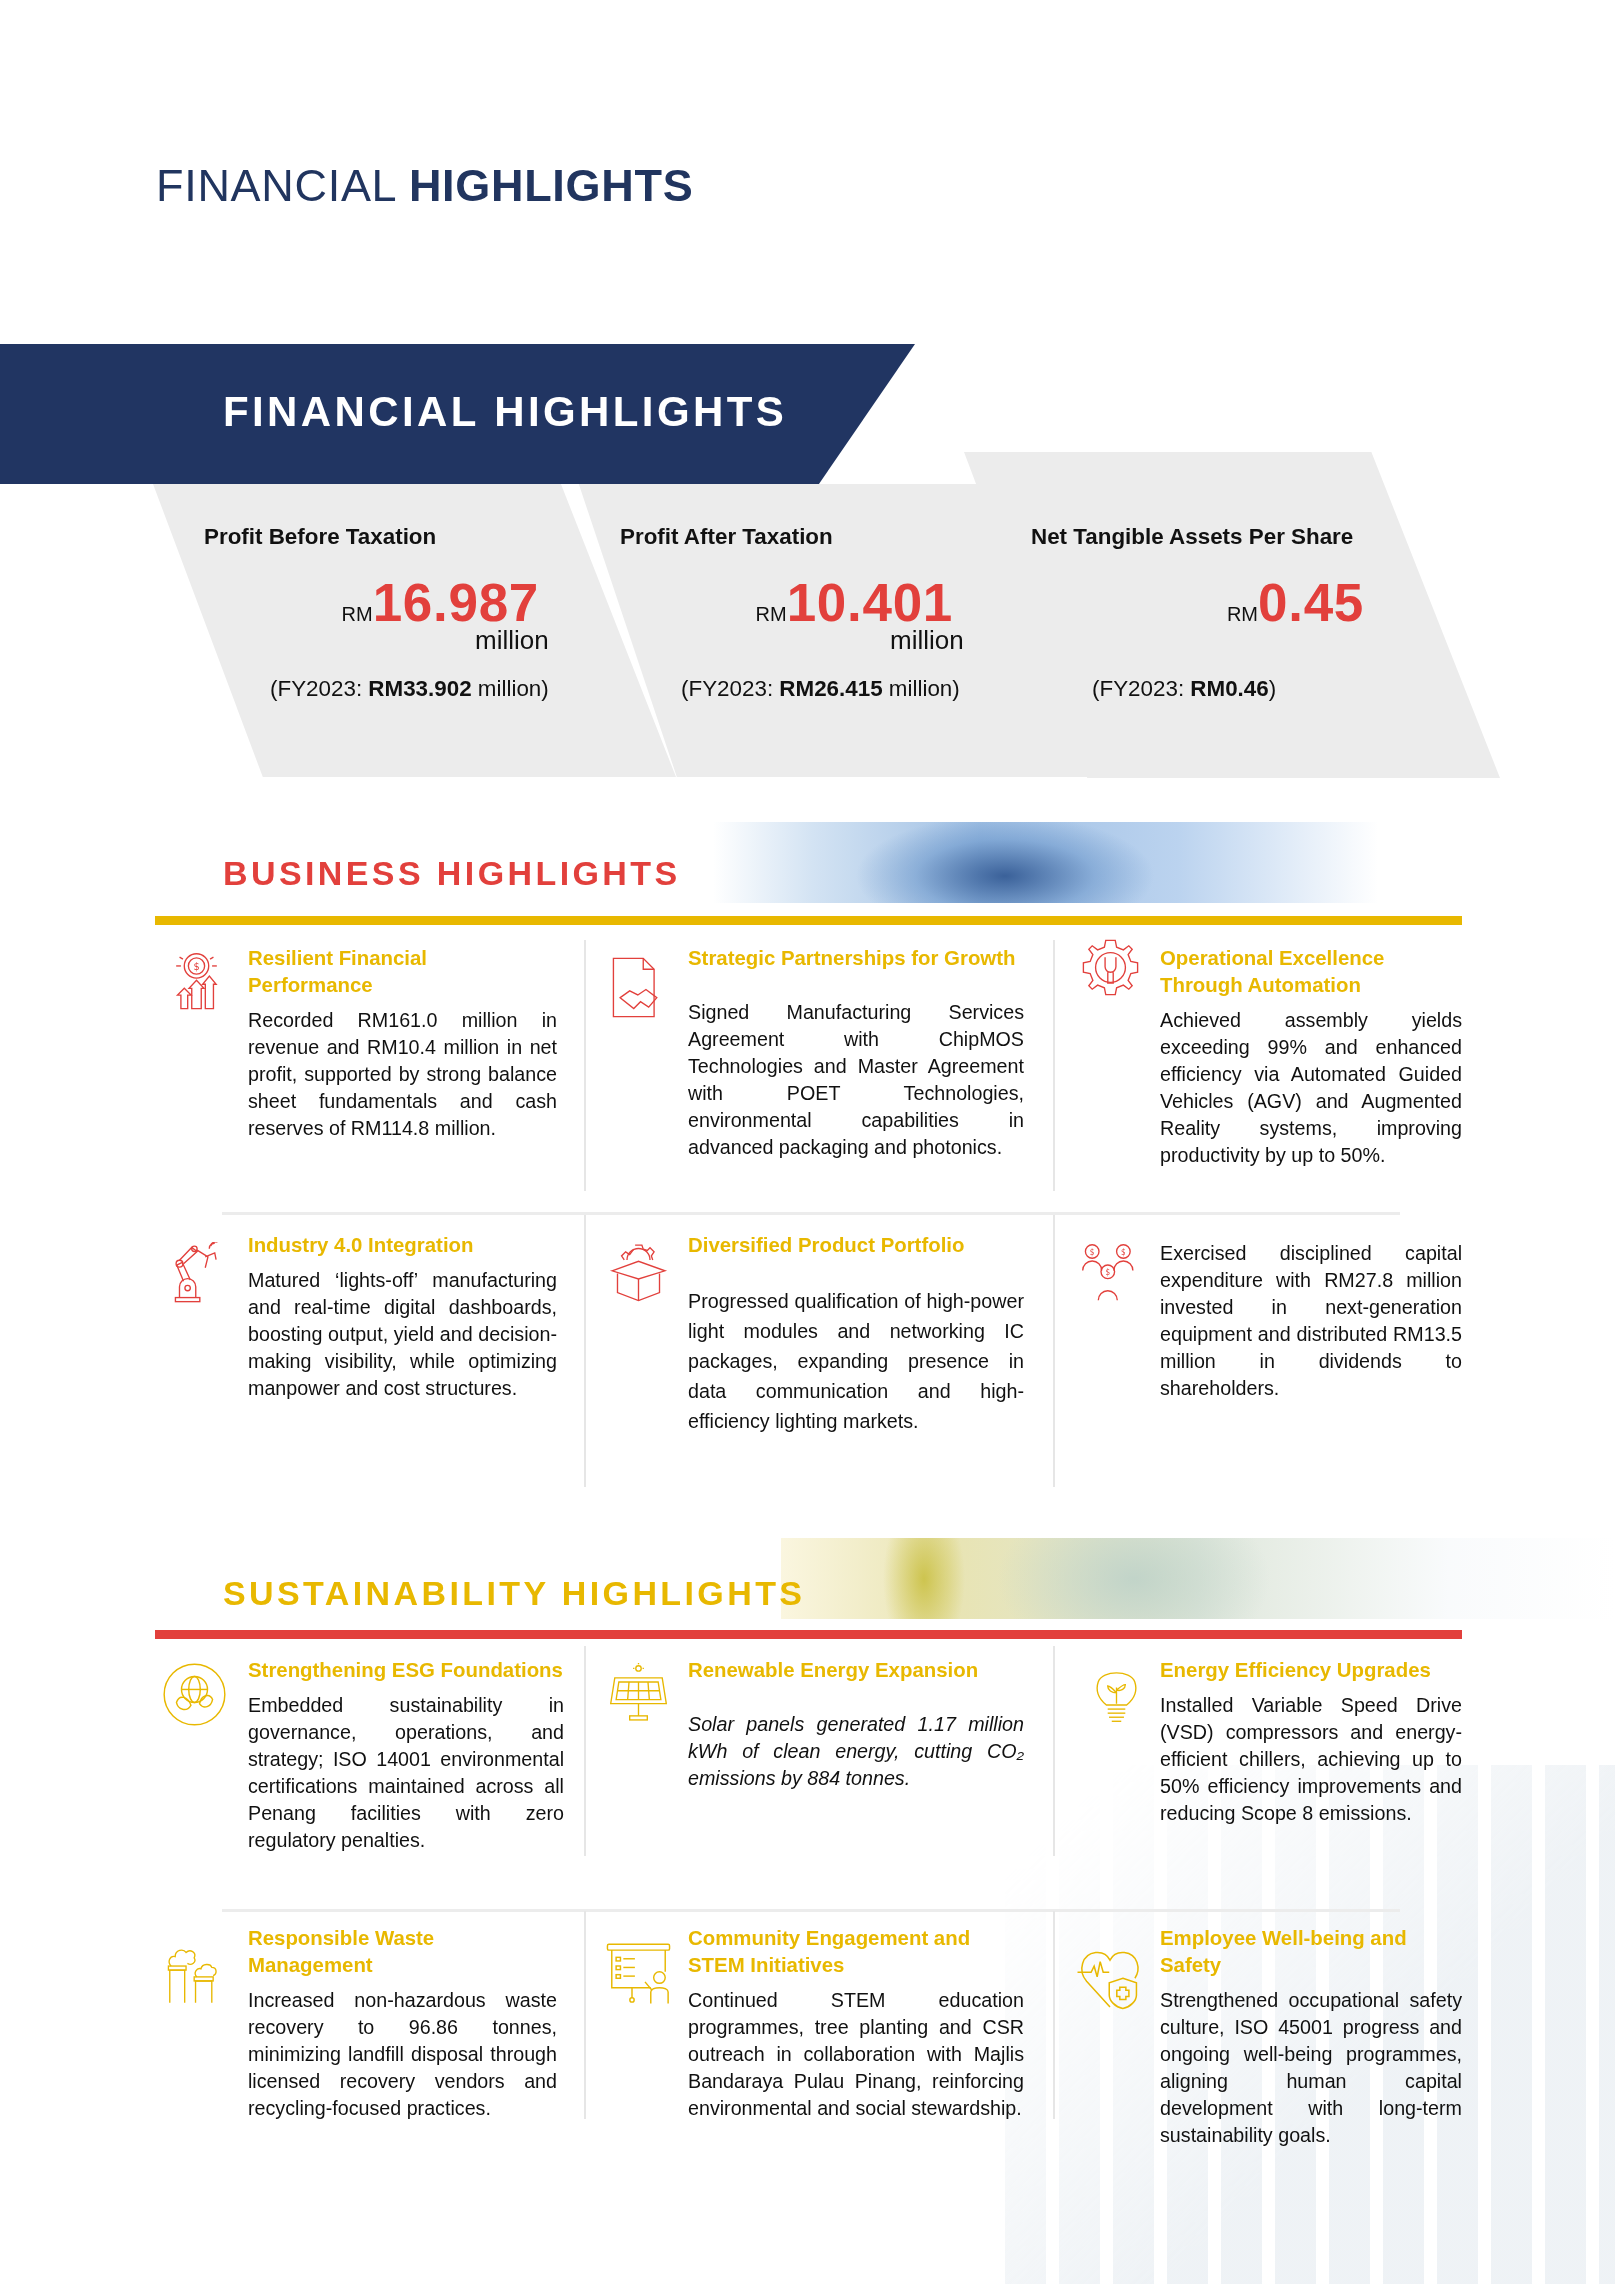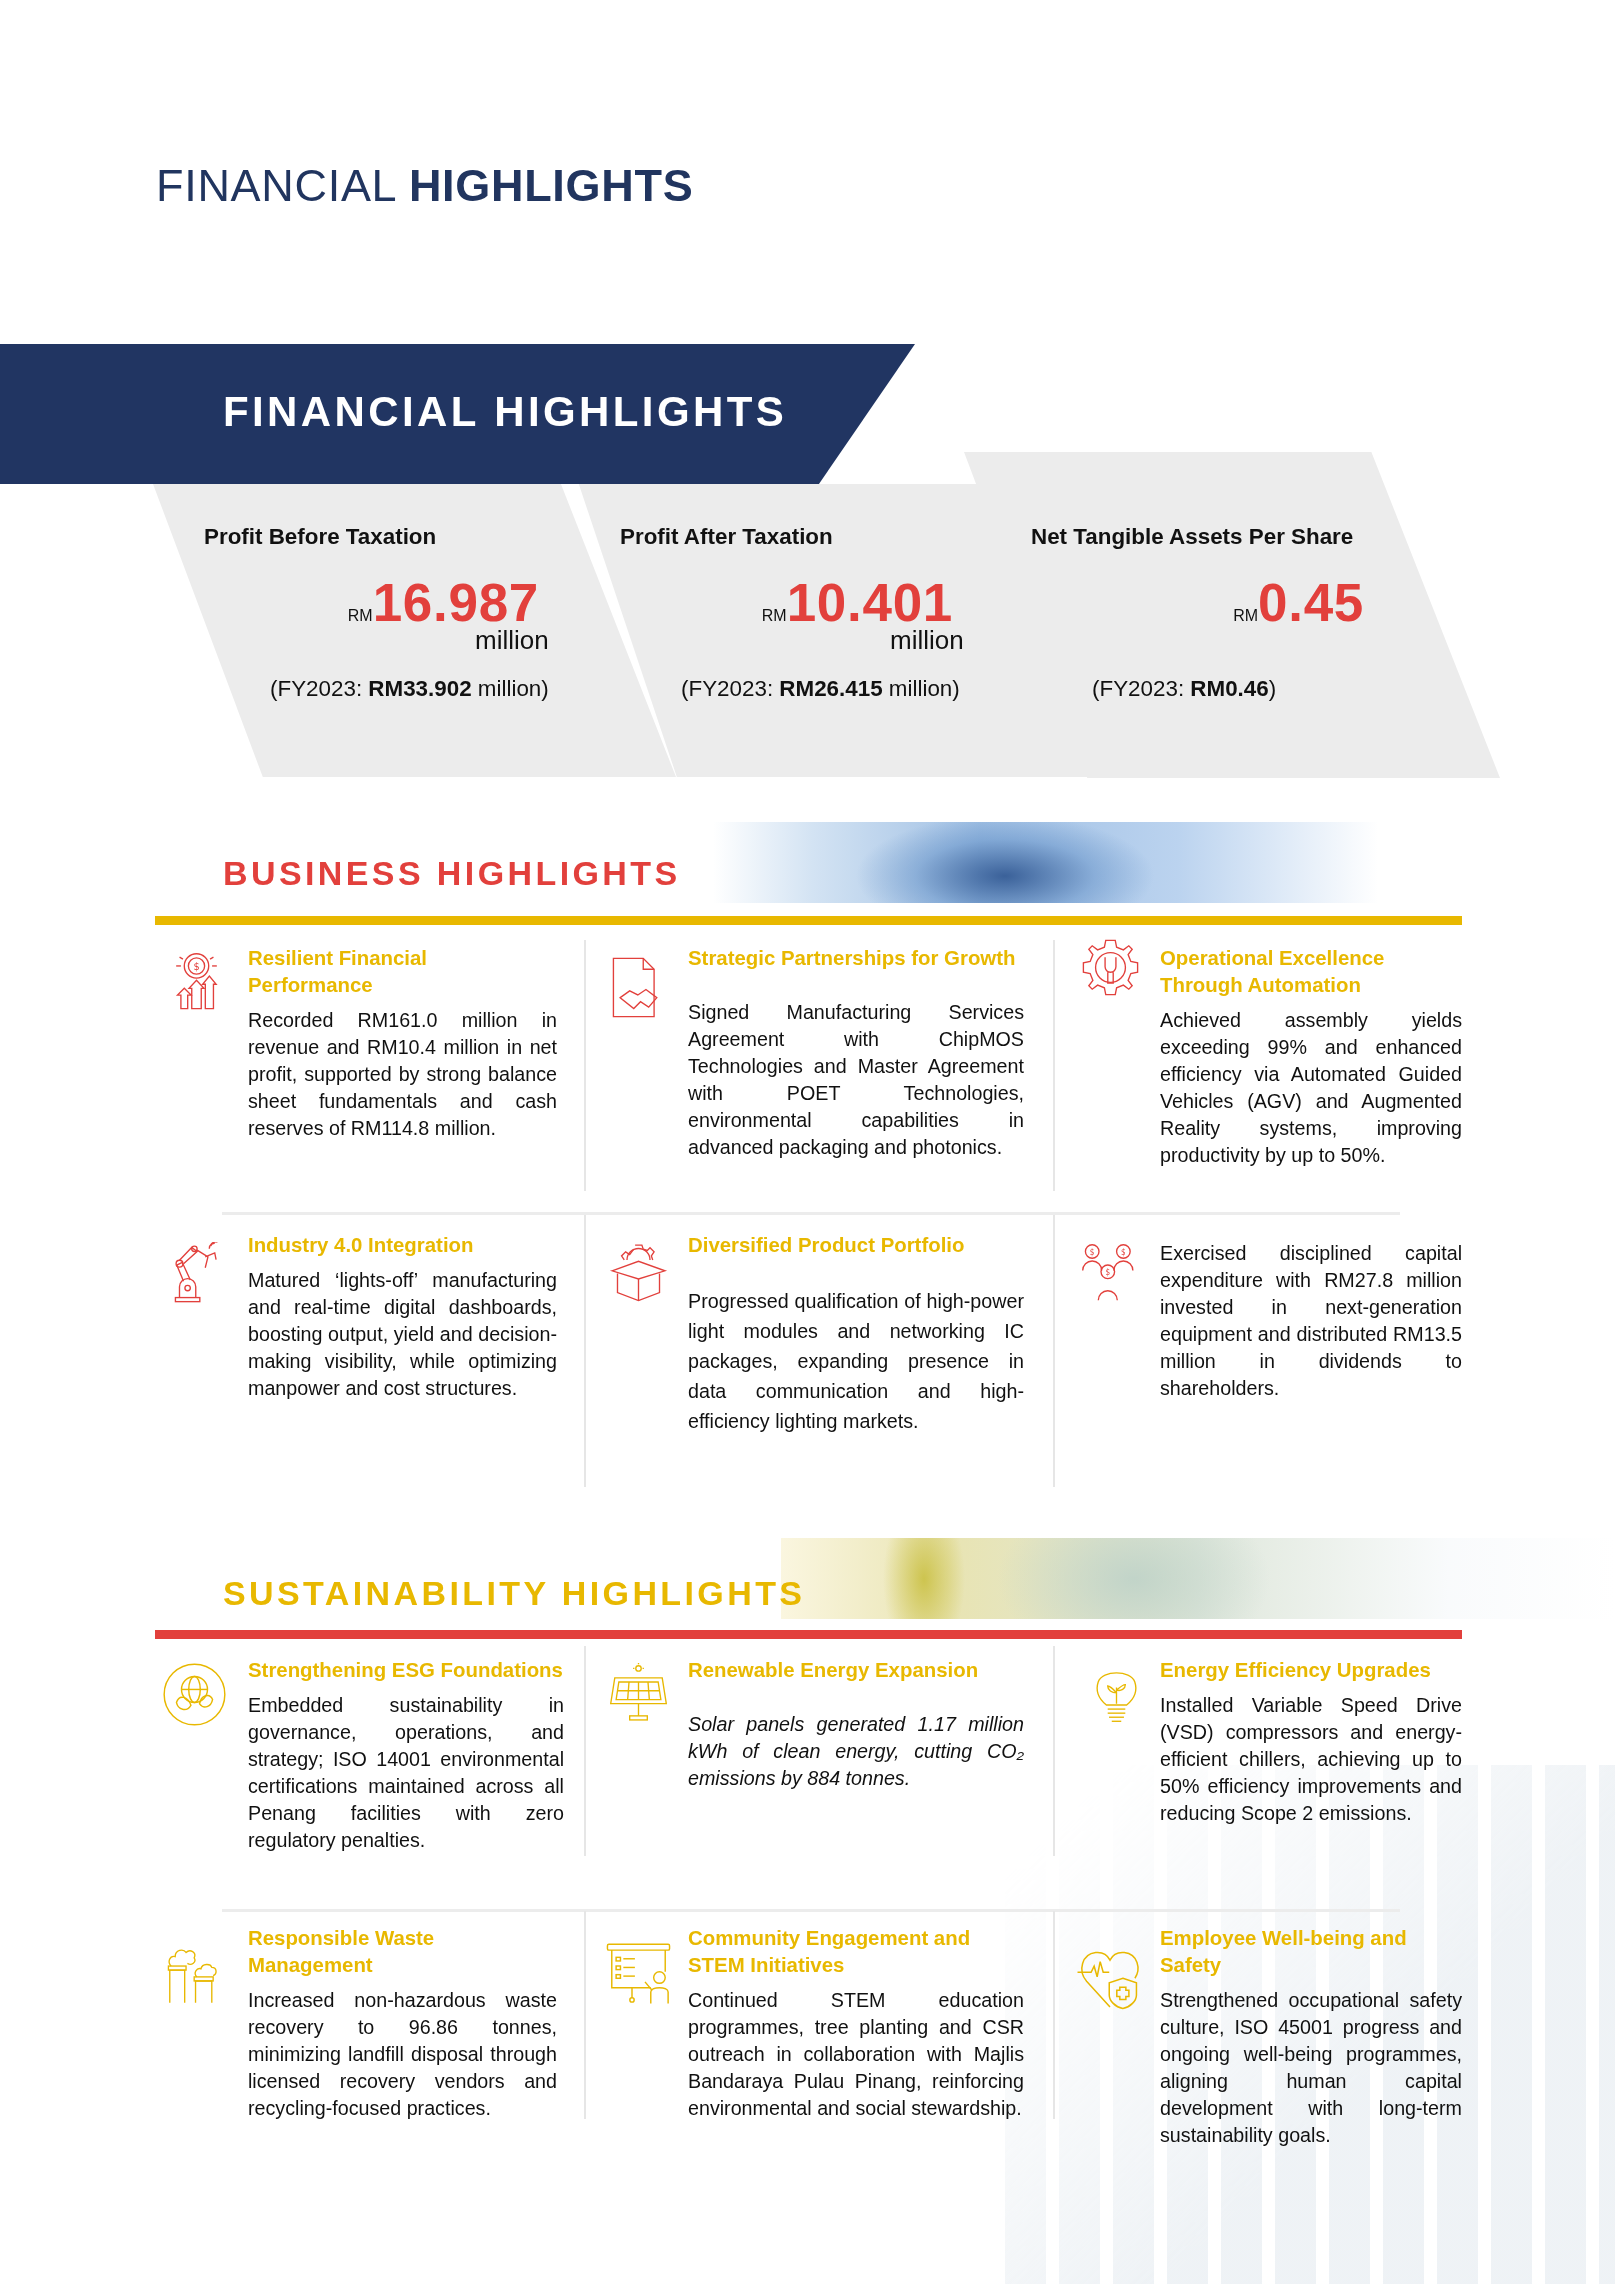--- a/index.html
+++ b/index.html
@@ -10,21 +10,21 @@
   .page-title b{font-weight:700;}
   
   .banner{left:0;top:344px;width:915px;height:140px;background:#213562;clip-path:polygon(0 0,100% 0,89.5% 100%,0 100%);}
   .banner-text{left:223px;top:388px;font-size:42px;font-weight:700;color:#fff;letter-spacing:3.4px;font-family:"Liberation Sans",sans-serif;}
   
   .card{top:484px;height:293px;background:#ececec;}
   .card1{left:153px;width:523px;clip-path:polygon(0 0,78% 0,100% 100%,21% 100%);}
   .card2{left:567px;width:523px;clip-path:polygon(0 -12%,78% -12%,100% 100%,21% 100%);}
   .card3{left:964px;width:536px;top:452px;height:326px;clip-path:polygon(0 0,76% 0,100% 100%,23% 100%);}
   .metric-label{font-size:22.4px;font-weight:700;color:#111;font-family:"Liberation Sans Narrow","Liberation Sans",sans-serif;}
-  .metric-rm{font-size:16px;color:#111;font-family:"Liberation Sans",sans-serif;}
+  .metric-rm{font-size:20px;color:#111;font-family:"Liberation Sans",sans-serif;}
   .metric-val{font-size:53px;font-weight:700;color:#e2403c;font-family:"Liberation Sans",sans-serif;letter-spacing:0.7px;}
   .metric-unit{font-size:26px;color:#111;font-family:"Liberation Sans",sans-serif;}
   .metric-prev{font-size:22.4px;color:#111;font-family:"Liberation Sans",sans-serif;}
   .metric-prev b{font-weight:700;}
   
   .sec-img{height:81px;}
   .biz-img{left:713px;top:822px;width:665px;background:
     radial-gradient(ellipse 149px 61px at 292px 54px,rgba(40,80,140,.85),rgba(80,130,190,.4) 60%,transparent 100%),
     linear-gradient(90deg,#fff 0%,rgba(200,220,240,.8) 15%,rgba(150,185,225,.9) 40%,rgba(170,200,235,.8) 70%,#fff 100%);}
   .sus-img{left:781px;top:1538px;width:835px;background:
@@ -218,21 +218,21 @@
 <svg class="icon" style="left:1086px;top:1663px;" viewBox="0 0 90 90" fill="none" stroke="#e8b800" stroke-width="2">
   <path d="M30 62 C18 52 14 40 18 28 C24 10 66 10 72 28 C76 40 72 52 60 62 Z"></path>
   <path d="M45 60 V36 M45 44 C38 36 34 34 32 34 C32 40 38 44 45 44 M45 40 C52 34 56 32 58 32 C58 38 52 42 45 40"></path>
   <line x1="32" y1="68" x2="58" y2="68"></line>
     <line x1="32" y1="74" x2="58" y2="74"></line>
     <line x1="34" y1="80" x2="56" y2="80"></line>
     <path d="M38 86 H52"></path>
 </svg>
 <div class="item" style="left:1160px;top:1657px;width:302px;">
   <div class="item-title">Energy Efficiency Upgrades</div>
-  <div class="item-body">Installed Variable Speed Drive (VSD) compressors and energy-efficient chillers, achieving up to 50% efficiency improvements and reducing Scope 2 emissions.</div>
+  <div class="item-body">Installed Variable Speed Drive (VSD) compressors and energy-efficient chillers, achieving up to 50% efficiency improvements and reducing Scope 8 emissions.</div>
 </div>
 
 <svg class="icon" style="left:163px;top:1943px;" viewBox="0 0 90 90" fill="none" stroke="#e8b800" stroke-width="2">
   <path d="M10 88 V40 H32 V88"></path>
     <rect x="8" y="34" width="26" height="6"></rect>
   <path d="M48 88 V56 H72 V88"></path>
     <rect x="46" y="50" width="28" height="6"></rect>
   <path d="M12 34 C6 28 10 18 18 20 C18 10 30 8 34 14 C40 8 50 14 46 22 C50 28 42 34 36 30"></path>
   <path d="M50 50 C44 44 50 36 56 38 C58 30 70 30 72 36 C80 36 80 46 74 48"></path>
 </svg>

